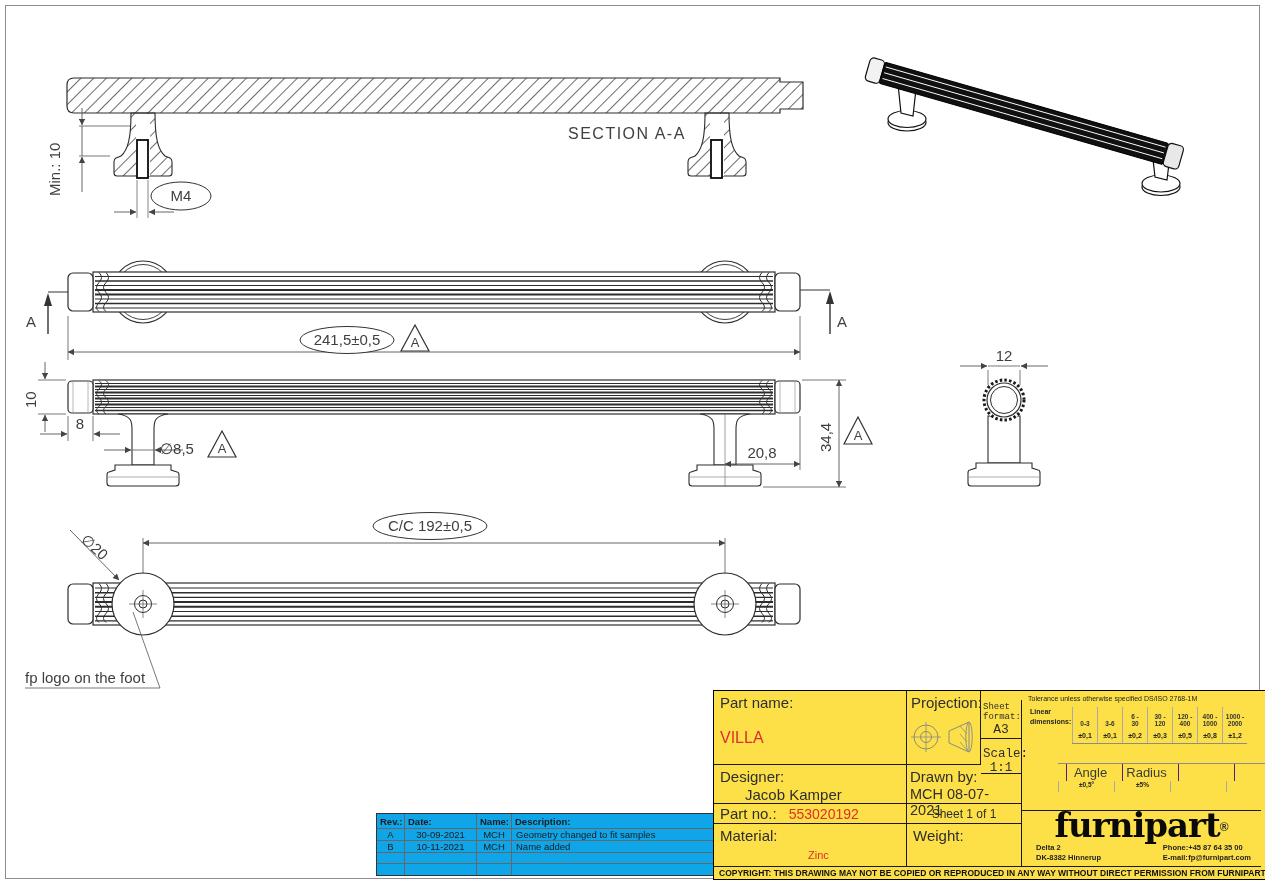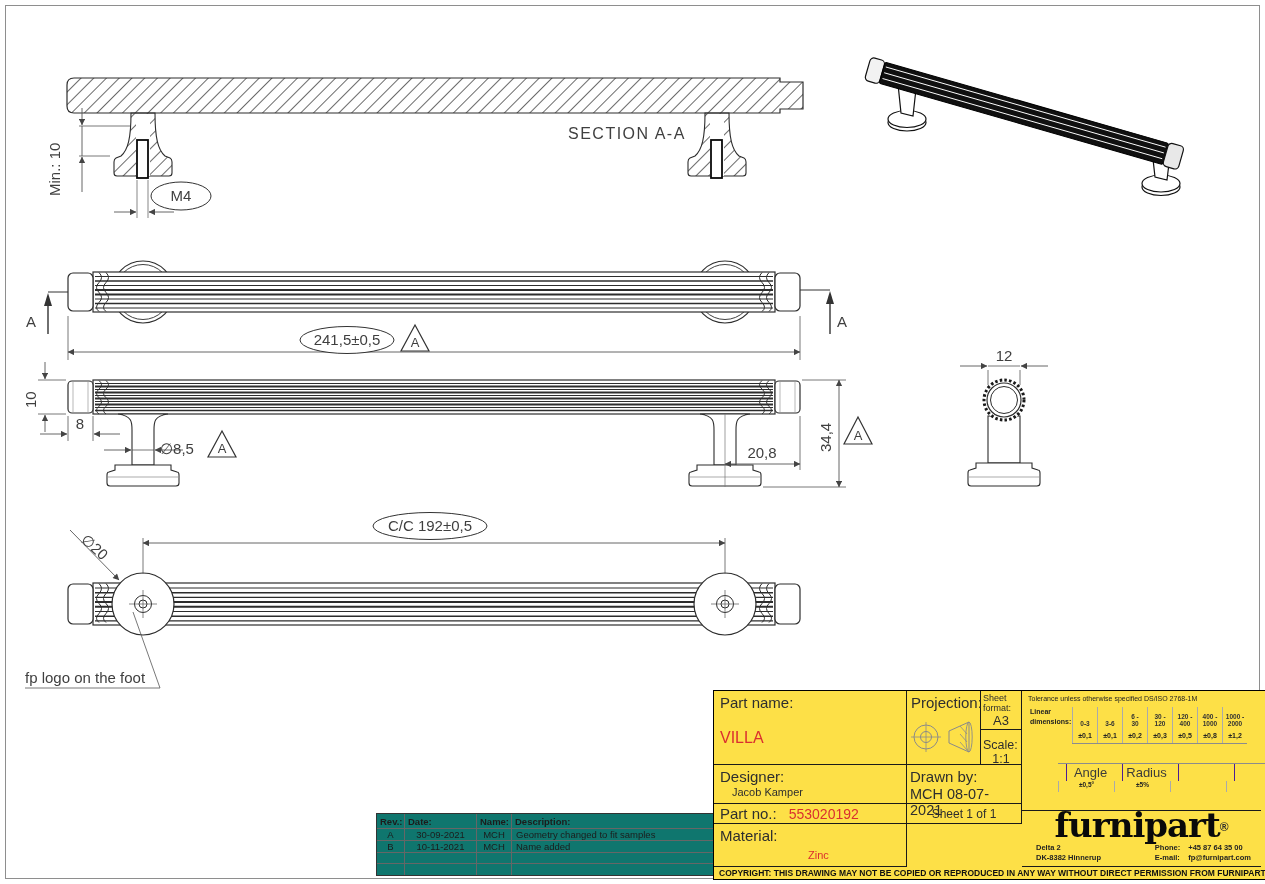--- a/index.html
+++ b/index.html
@@ -3,21 +3,21 @@
 <meta charset="utf-8">
 <style>
   html,body{margin:0;padding:0;background:#fff;}
   #sheet{position:relative;width:1265px;height:884px;background:#fff;font-family:"Liberation Sans",sans-serif;overflow:hidden;}
   #frame{position:absolute;left:5px;top:5px;width:1253px;height:872px;border:1px solid #8e8e8e;}
   svg text{font-family:"Liberation Sans",sans-serif;fill:#3f3f3f;}
   .dim{font-size:15px;}
   .sec{font-size:16px;letter-spacing:1.5px;}
   .tri{font-size:13px;text-anchor:middle;}
   
-  #revtable{position:absolute;left:376px;top:813px;width:338px;height:63px;background:#0f766e;border:1px solid #333;display:grid;grid-template-columns:28px 72px 35px 1fr;grid-template-rows:15px 12px 12px 11px 1fr;font-size:9.5px;color:#1c1c1c;box-sizing:border-box;}
+  #revtable{position:absolute;left:376px;top:813px;width:338px;height:63px;background:#0ea5e9;border:1px solid #333;display:grid;grid-template-columns:28px 72px 35px 1fr;grid-template-rows:15px 12px 12px 11px 1fr;font-size:9.5px;color:#1c1c1c;box-sizing:border-box;}
   .rc{border-right:1px solid #666;border-bottom:1px solid #666;display:flex;align-items:center;justify-content:center;overflow:hidden;white-space:nowrap;}
   .rc.hd{font-weight:bold;justify-content:flex-start;padding-left:3px;}
   .rc.ds{justify-content:flex-start;padding-left:4px;}
   .rc.last{border-right:none;}
   
   #titleblock{position:absolute;left:713px;top:690px;width:629px;height:190px;background:#fde047;border:1.6px solid #000;box-sizing:border-box;color:#2e2e2e;}
   .cell{position:absolute;box-sizing:border-box;border-right:1px solid #1a1a1a;border-bottom:1px solid #1a1a1a;padding:3px 6px;font-size:15px;overflow:visible;}
   .lbl{font-size:15px;color:#2e2e2e;}
   .red{color:var(--accent-red,#da2f2f);}
   .small{font-size:9px;line-height:10px;}
@@ -304,21 +304,21 @@
         <line x1="0" y1="24" x2="30" y2="24" stroke="#8a8a8a" stroke-width="0.8"></line>
         <line x1="15" y1="9" x2="15" y2="39" stroke="#8a8a8a" stroke-width="0.8"></line>
         <path d="M38,18 L58,9 L58,39 L38,30 Z" fill="none" stroke="#8a8a8a" stroke-width="1"></path>
         <ellipse cx="58" cy="24" rx="3.2" ry="15" fill="none" stroke="#8a8a8a" stroke-width="0.9"></ellipse>
         <line x1="49" y1="13" x2="56" y2="21" stroke="#8a8a8a" stroke-width="0.8"></line>
         <line x1="49" y1="21" x2="56" y2="29" stroke="#8a8a8a" stroke-width="0.8"></line>
         <line x1="49" y1="29" x2="56" y2="37" stroke="#8a8a8a" stroke-width="0.8"></line>
       </svg>
     </div>
 
-    <div class="cell" style="left:267px;top:0;width:41px;height:74px;padding:2px 2px;">
+    <div class="cell" style="left:267px;top:9px;width:41px;height:74px;padding:2px 2px;font-family:Liberation Mono, monospace;">
       <div class="small" style="white-space:pre-line;">Sheet
 format:</div>
       <div style="font-size:13px;text-align:center;">A3</div>
       <div style="border-top:1px solid #1a1a1a;margin:1px -2px 0 -2px;"></div>
       <div style="font-size:12.5px;margin-top:8px;">Scale:</div>
       <div style="font-size:12.5px;text-align:center;">1:1</div>
     </div>
 
     <div class="cell" style="left:308px;top:0;width:239px;height:120px;border-right:none;padding:0;">
       <div class="tol" style="position:absolute;left:6px;top:4px;">Tolerance unless otherwise specified DS/ISO 2768-1M</div>
@@ -352,21 +352,21 @@
           <div class="arh"></div>
         <div class="arv">±0,5°</div>
         <div class="arv">±5%</div>
         <div class="arv"></div>
           <div class="arv"></div>
       </div>
     </div>
 
     <div class="cell" style="left:0;top:74px;width:193px;height:39px;">
       <div class="lbl">Designer:</div>
-      <div style="margin-left:12px;margin-top:1px;font-size:11px;">Jacob Kamper</div>
+      <div style="margin-left:25px;margin-top:1px;font-size:15px;">Jacob Kamper</div>
     </div>
 
     <div class="cell" style="left:193px;top:74px;width:115px;height:39px;padding:3px 3px;">
       <div class="lbl">Drawn by:</div>
       <div style="font-size:14.5px;margin-top:1px;">MCH 08-07-2021</div>
     </div>
 
     <div class="cell" style="left:0;top:113px;width:193px;height:20px;padding:1px 6px;display:flex;align-items:center;">
       <span class="lbl">Part no.:</span>
       <span class="red" style="font-size:14px;margin-left:12px;">553020192</span>
@@ -374,31 +374,34 @@
 
     <div class="cell" style="left:193px;top:113px;width:115px;height:20px;padding:1px 4px;display:flex;align-items:center;justify-content:center;">
       <span style="font-size:12px;">Sheet 1 of 1</span>
     </div>
 
     <div class="cell" style="left:0;top:133px;width:193px;height:43px;">
       <div class="lbl">Material:</div>
       <div class="red" style="font-size:11px;margin-left:88px;margin-top:5px;">Zinc</div>
     </div>
 
+    <div class="cell" style="left:193px;top:133px;width:115px;height:43px;">
+      <div class="lbl">Weight:</div>
+    </div>
 
     <div class="cell" style="left:308px;top:120px;width:239px;height:56px;border-right:none;padding:0;">
       <div style="text-align:center;margin-top:-3px;">
         <span class="logo">furnipart</span><sup style="font-size:12px;font-weight:bold;">®</sup>
       </div>
       <div style="display:flex;justify-content:space-between;padding:1px 10px 0 14px;">
         <div class="addr">
           <div>Delta 2</div>
           <div>DK-8382 Hinnerup</div>
         </div>
-        <div class="addr" style="display:grid;grid-template-columns:auto auto;column-gap:8px;">
+        <div class="addr" style="display:grid;grid-template-columns:auto auto;">
           <span>Phone:</span>
           <span>+45 87 64 35 00</span>
           <span>E-mail:</span>
           <span>fp@furnipart.com</span>
         </div>
       </div>
     </div>
 
     <div class="cell copy" style="left:0;top:176px;width:545px;height:12px;border-right:none;border-bottom:none;padding:0 0 0 5px;">COPYRIGHT: THIS DRAWING MAY NOT BE COPIED OR REPRODUCED IN ANY WAY WITHOUT DIRECT PERMISSION FROM FURNIPART A/S</div>
   </div>

